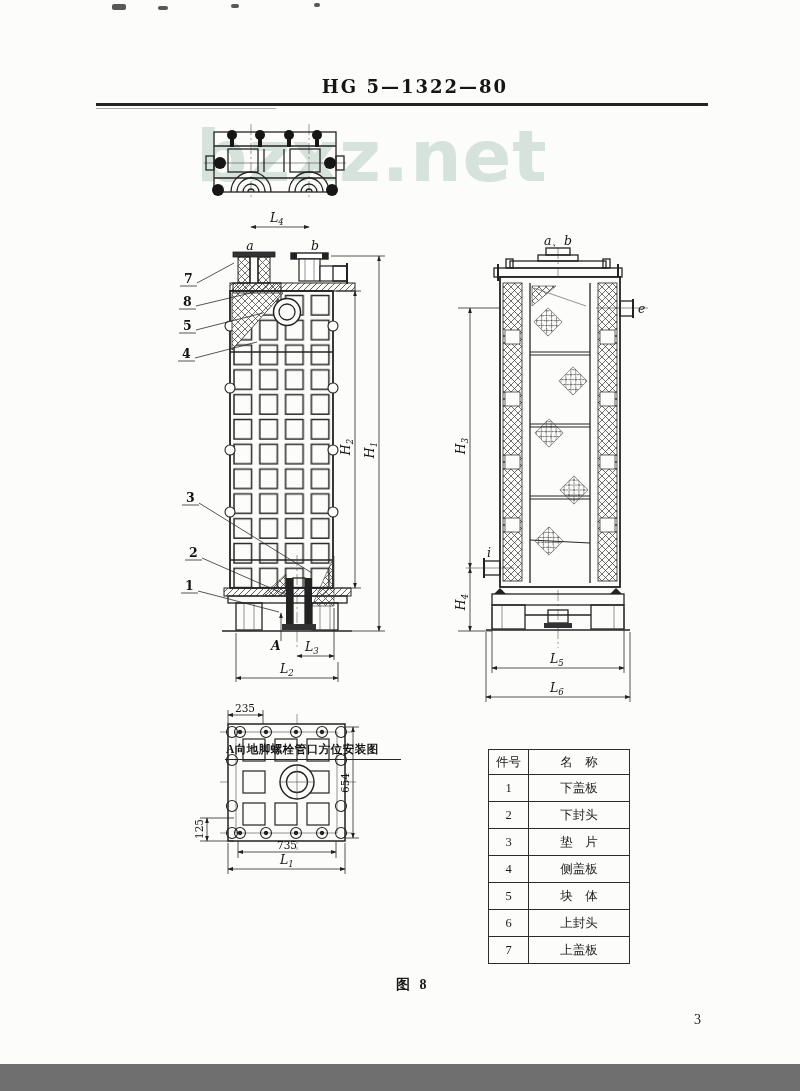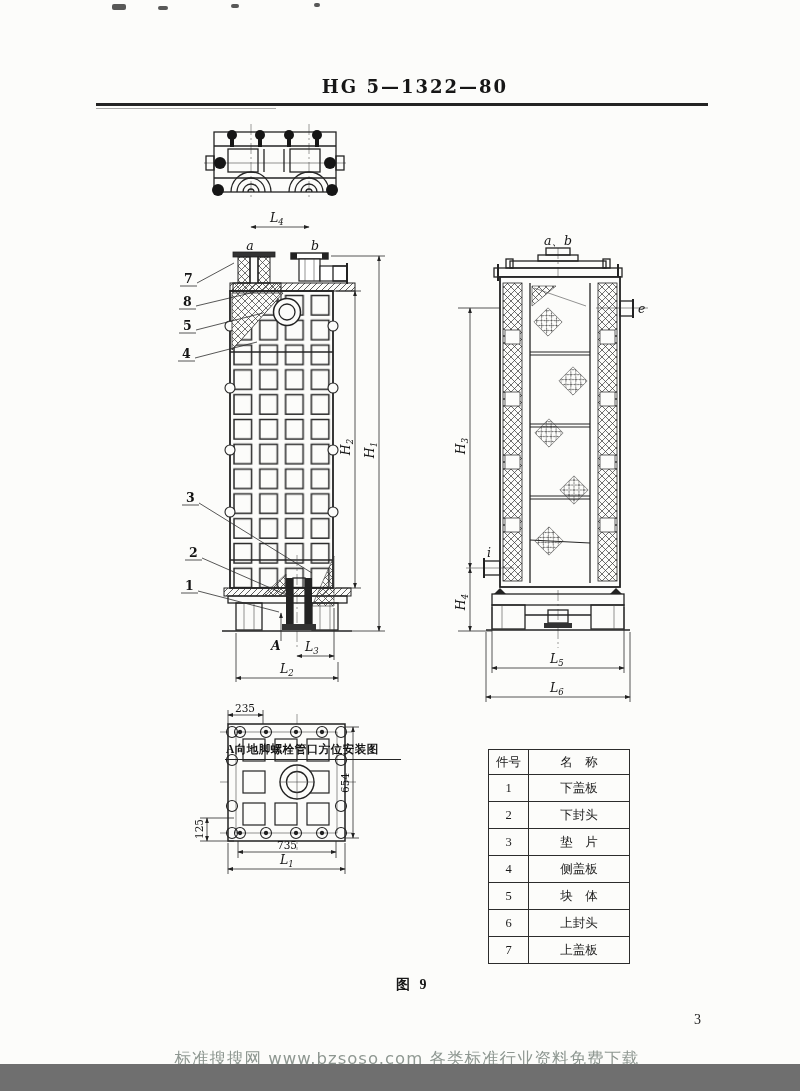--- a/index.html
+++ b/index.html
@@ -50,20 +50,21 @@
 
   <div class="speck" style="left:112px;top:4px;width:14px;height:6px;"></div>
   <div class="speck" style="left:158px;top:6px;width:10px;height:4px;"></div>
   <div class="speck" style="left:231px;top:4px;width:8px;height:4px;"></div>
   <div class="speck" style="left:314px;top:3px;width:6px;height:4px;"></div>
 
   <div class="hdr">HG 5—1322—80</div>
   <div class="rule"></div>
   <div class="rule2"></div>
 
+  <div class="wm-big">bzxz.net</div>
 
   <svg class="draw" width="800" height="780" viewBox="0 110 800 780">
     <defs>
       <pattern id="blk" width="25.8" height="24.8" patternUnits="userSpaceOnUse" patternTransform="translate(231,293)">
         <rect x="3" y="2.5" width="17.5" height="19.5" fill="none" stroke="#2a2a2a" stroke-width="1.5"></rect>
       </pattern>
       <pattern id="xh" width="7" height="7" patternUnits="userSpaceOnUse">
         <path d="M-1,1 l2,-2 M0,7 l7,-7 M6,8 l2,-2 M-1,6 l2,2 M0,0 l7,7 M6,-1 l2,2" stroke="#333" stroke-width="0.7" fill="none"></path>
       </pattern>
       <pattern id="hh" width="6" height="6" patternUnits="userSpaceOnUse">
@@ -439,17 +440,16 @@
           <td>6</td>
           <td>上封头</td>
         </tr>
       <tr>
           <td>7</td>
           <td>上盖板</td>
         </tr>
     </tbody>
   </table>
 
-  <div class="fig-cap">图 9</div>
+  <div class="fig-cap">图 8</div>
   <div class="pagenum">3</div>
-  <div class="wm-bottom">标准搜搜网 www.bzsoso.com 各类标准行业资料免费下载</div>
 
 </div>
 
 </body></html>

